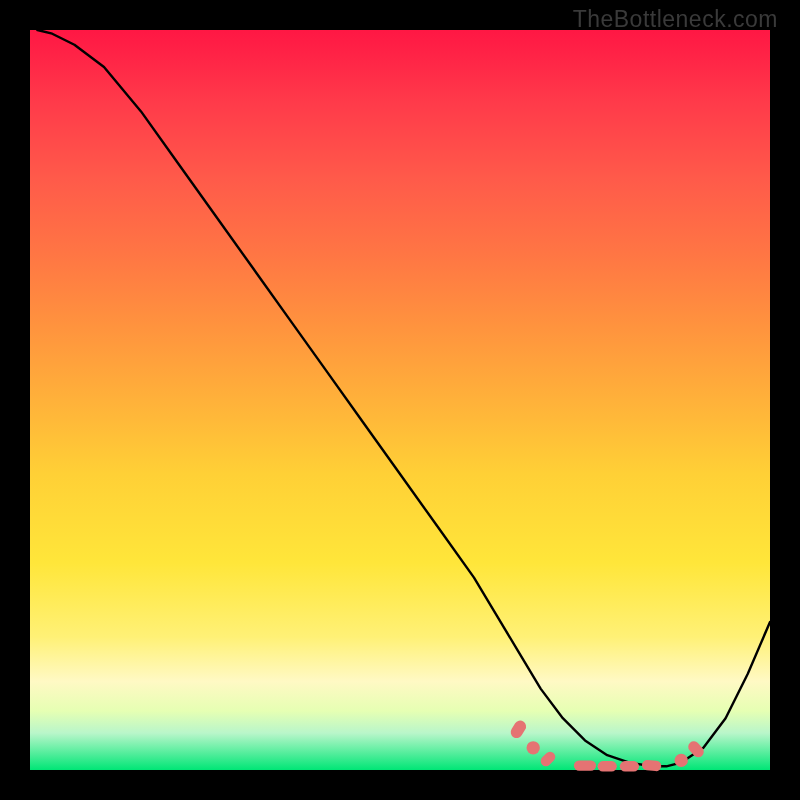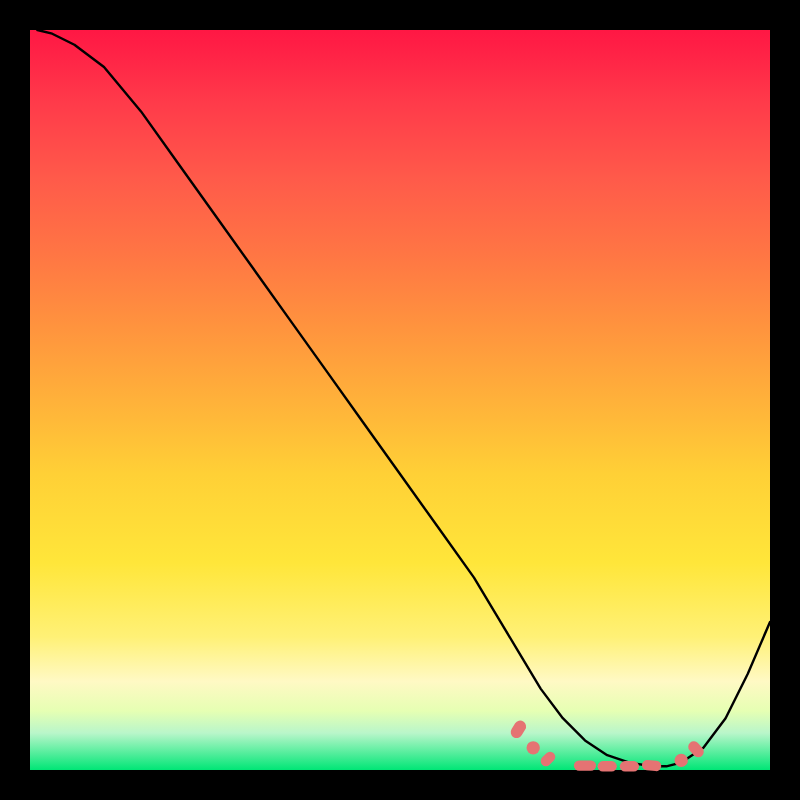--- a/index.html
+++ b/index.html
@@ -58,20 +58,21 @@
     top: 0;
   }
 </style>
 </head>
 <body>
 
 <div class="frame">
 
   <div class="plot-area"></div>
 
+  <div class="watermark">TheBottleneck.com</div>
 
   <svg id="plot-svg" width="800" height="800">
     <g id="curve-layer">
         <path d="M37.40 30.00 L52.20 33.70 L74.40 44.80 L104.00 67.00 L141.00 111.40 L178.00 163.20 L215.00 215.00 L252.00 266.80 L289.00 318.60 L326.00 370.40 L363.00 422.20 L400.00 474.00 L437.00 525.80 L474.00 577.60 L496.20 614.60 L518.40 651.60 L540.60 688.60 L562.80 718.20 L585.00 740.40 L607.20 755.20 L629.40 762.60 L651.60 766.30 L666.40 766.30 L681.20 762.60 L703.40 747.80 L725.60 718.20 L747.80 673.80 L770.00 622.00" fill="none" stroke="#000000" stroke-width="2.4" stroke-linecap="round" stroke-linejoin="round"></path>
       </g>
     <g id="marker-layer">
         <rect x="-9.25" y="-5.92" width="18.50" height="11.84" rx="5.92" ry="5.92" fill="#e57373" transform="translate(518.40,729.30) rotate(-58)"></rect>
         <circle cx="533.20" cy="747.80" r="6.66" fill="#e57373"></circle>
         <rect x="-8.14" y="-5.18" width="16.28" height="10.36" rx="5.18" ry="5.18" fill="#e57373" transform="translate(548.00,758.90) rotate(-45)"></rect>
         <rect x="-11.10" y="-5.18" width="22.20" height="10.36" rx="5.18" ry="5.18" fill="#e57373" transform="translate(585.00,765.56) rotate(0)"></rect>

